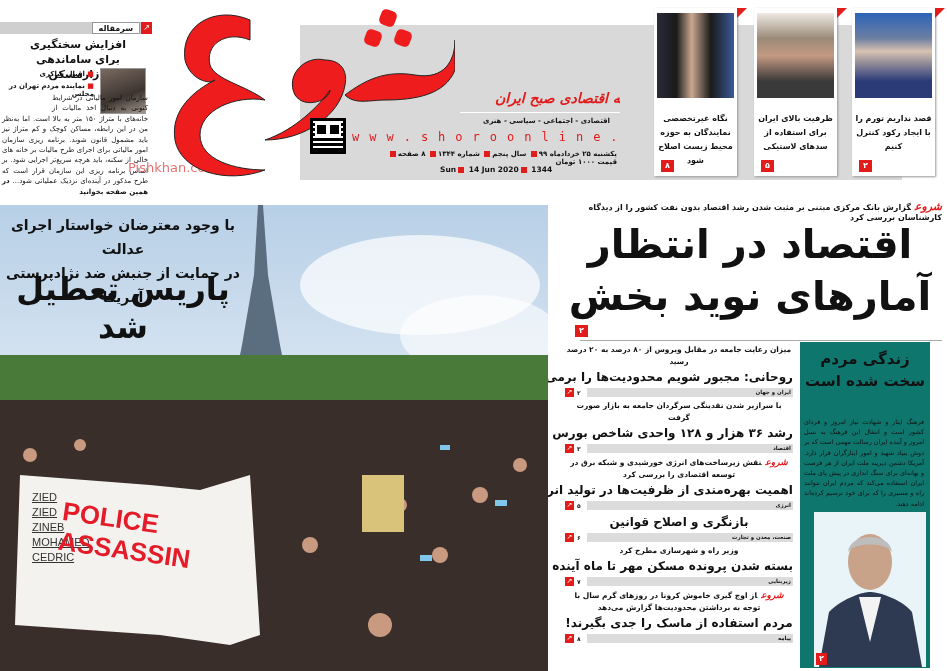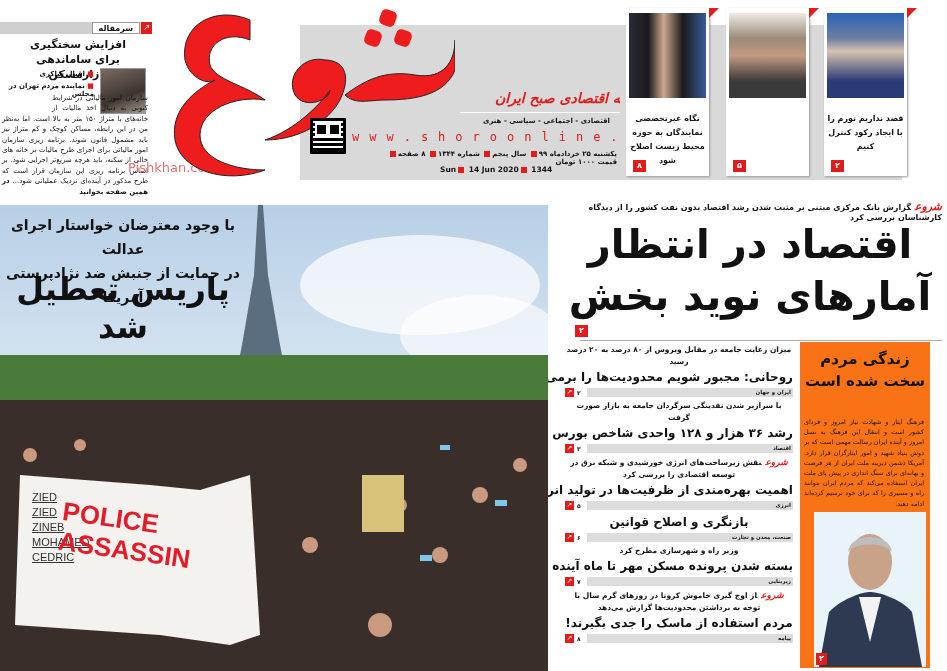--- a/index.html
+++ b/index.html
@@ -30,21 +30,21 @@
   .issue-line .sq, .en-line .sq { display: inline-block; width: 6px; height: 6px; background: #e21b1b; margin: 0 2px; vertical-align: middle; }
   .en-line { left: 440px; top: 165px; font-size: 7.5px; font-weight: bold; direction: ltr; }
   .qr { left: 310px; top: 118px; width: 36px; height: 36px; background:
       repeating-linear-gradient(0deg,#000 0 3px,#fff 3px 5px),
       #000; border: 3px solid #000; }
   .qr::before { content:""; position:absolute; left:2px; top:2px; width:9px; height:9px; border:2px solid #fff; background:#000; }
   .qr::after { content:""; position:absolute; right:2px; top:2px; width:9px; height:9px; border:2px solid #fff; background:#000; }
 
   
   .teaser-panel { left: 620px; top: 25px; width: 282px; height: 155px; background: #d9d9d9; }
-  .teaser { top: 8px; width: 83px; height: 168px; background: #fff; box-shadow: 1px 1px 2px #999; }
+  .teaser { top: 8px; width: 83px; height: 168px; background: #fff; box-shadow: 1px 1px 2px #999; margin-left: 28px; }
   .teaser .pic { position: absolute; left: 3px; top: 5px; width: 77px; height: 85px; }
   .teaser .txt { position: absolute; top: 104px; left: 2px; right: 2px; font-size: 8px; font-weight: bold; text-align: center; line-height: 14px; }
   .teaser .num { position: absolute; left: 7px; bottom: 4px; width: 13px; height: 12px; background: #e21b1b; color: #fff; font-size: 8px; text-align: center; line-height: 12px; font-weight: bold; }
   .teaser .tri { position: absolute; right: -10px; top: 0; width: 0; height: 0; border-left: 10px solid #e21b1b; border-bottom: 10px solid transparent; }
 
   
   .kicker { left: 555px; top: 200px; width: 387px; font-size: 8px; font-weight: bold; text-align: right; }
   .brandmark { color: #e21b1b; font-style: italic; font-family: "DejaVu Serif", serif; font-size: 11px; margin-left: 4px; }
   .headline { left: 560px; top: 218px; width: 380px; text-align: center; font-size: 40px; font-weight: 900; line-height: 52px; letter-spacing: -1px; }
   .hl-num { left: 575px; top: 325px; width: 13px; height: 12px; background: #e21b1b; color: #fff; font-size: 8px; text-align: center; line-height: 12px; font-weight: bold; }
@@ -56,21 +56,21 @@
   .item .sub { font-size: 7.5px; font-weight: bold; line-height: 12px; }
   .item .sub .brandmark { font-size: 9px; }
   .item .title { font-size: 12px; font-weight: 900; line-height: 18px; white-space: nowrap; }
   .secbar { position: relative; height: 9px; background: #dcdcdc; margin: 2px 0 3px 0; font-size: 5.5px; line-height: 9px; }
   .secbar .sec { position: absolute; right: 2px; top: 0; font-weight: bold; }
   .secbar .pg { position: absolute; left: 0; top: 0; width: 22px; height: 9px; background: #fff; }
   .secbar .pg .ic { position: absolute; left: 0; top: 0; width: 9px; height: 9px; background: #e21b1b; color: #fff; font-size: 7px; text-align: center; line-height: 9px; }
   .secbar .pg .n { position: absolute; left: 12px; top: 0; font-size: 6px; font-weight: bold; }
 
   
-  .side-box { left: 800px; top: 342px; width: 130px; height: 326px; background: #f97316; }
+  .side-box { left: 800px; top: 342px; width: 130px; height: 326px; background: #0f766e; }
   .side-title { position: absolute; top: 6px; left: 0; width: 130px; text-align: center; font-size: 15px; font-weight: 900; line-height: 22px; }
   .side-body { position: absolute; top: 75px; right: 6px; width: 120px; font-size: 6.4px; line-height: 10.2px; text-align: justify; }
   .side-photo { position: absolute; left: 14px; top: 170px; width: 112px; height: 155px; }
   .side-num { position: absolute; left: 16px; bottom: 3px; width: 11px; height: 12px; background: #e21b1b; color: #fff; font-size: 8px; text-align: center; line-height: 12px; font-weight: bold; }
 
   
   .photo { left: 0; top: 205px; width: 548px; height: 466px; overflow: hidden; background: linear-gradient(#b7cfe6, #d9e6f2 40%, #eaf0f6); }
   .photo .ovl-sub { position: absolute; right: 305px; top: 8px; width: 240px; text-align: center; font-size: 14px; font-weight: bold; line-height: 24px; }
   .photo .ovl-title { position: absolute; right: 300px; top: 65px; width: 250px; text-align: center; font-size: 32px; font-weight: 900; }
 </style>
@@ -126,20 +126,21 @@
 
 <div class="abs teaser-panel"></div>
 <div class="abs teaser" style="left:824px">
   <div class="pic" style="background:linear-gradient(180deg,#2b63b8 0,#6e7fa2 30%,#d7c2b0 45%,#2b3b78 80%);"></div>
   <div class="txt">قصد نداریم تورم را با ایجاد رکود کنترل کنیم</div>
   <div class="num">۲</div>
   <div class="tri"></div>
 </div>
 <div class="abs teaser" style="left:726px">
   <div class="pic" style="background:linear-gradient(180deg,#efeae4 0,#9a8a78 30%,#c49a82 50%,#3b3a3a 80%);"></div>
+  <div class="txt">ظرفیت بالای ایران برای استفاده از سدهای لاستیکی</div>
   <div class="num">۵</div>
   <div class="tri"></div>
 </div>
 <div class="abs teaser" style="left:626px">
   <div class="pic" style="background:linear-gradient(90deg,#2a2a3a 0,#1a1a1a 25%,#c9a890 45%,#1a1a1a 70%,#3a5a9a 100%);"></div>
   <div class="txt">نگاه غیرتخصصی نمایندگان به حوزه محیط زیست اصلاح شود</div>
   <div class="num">۸</div>
   <div class="tri"></div>
 </div>
 

